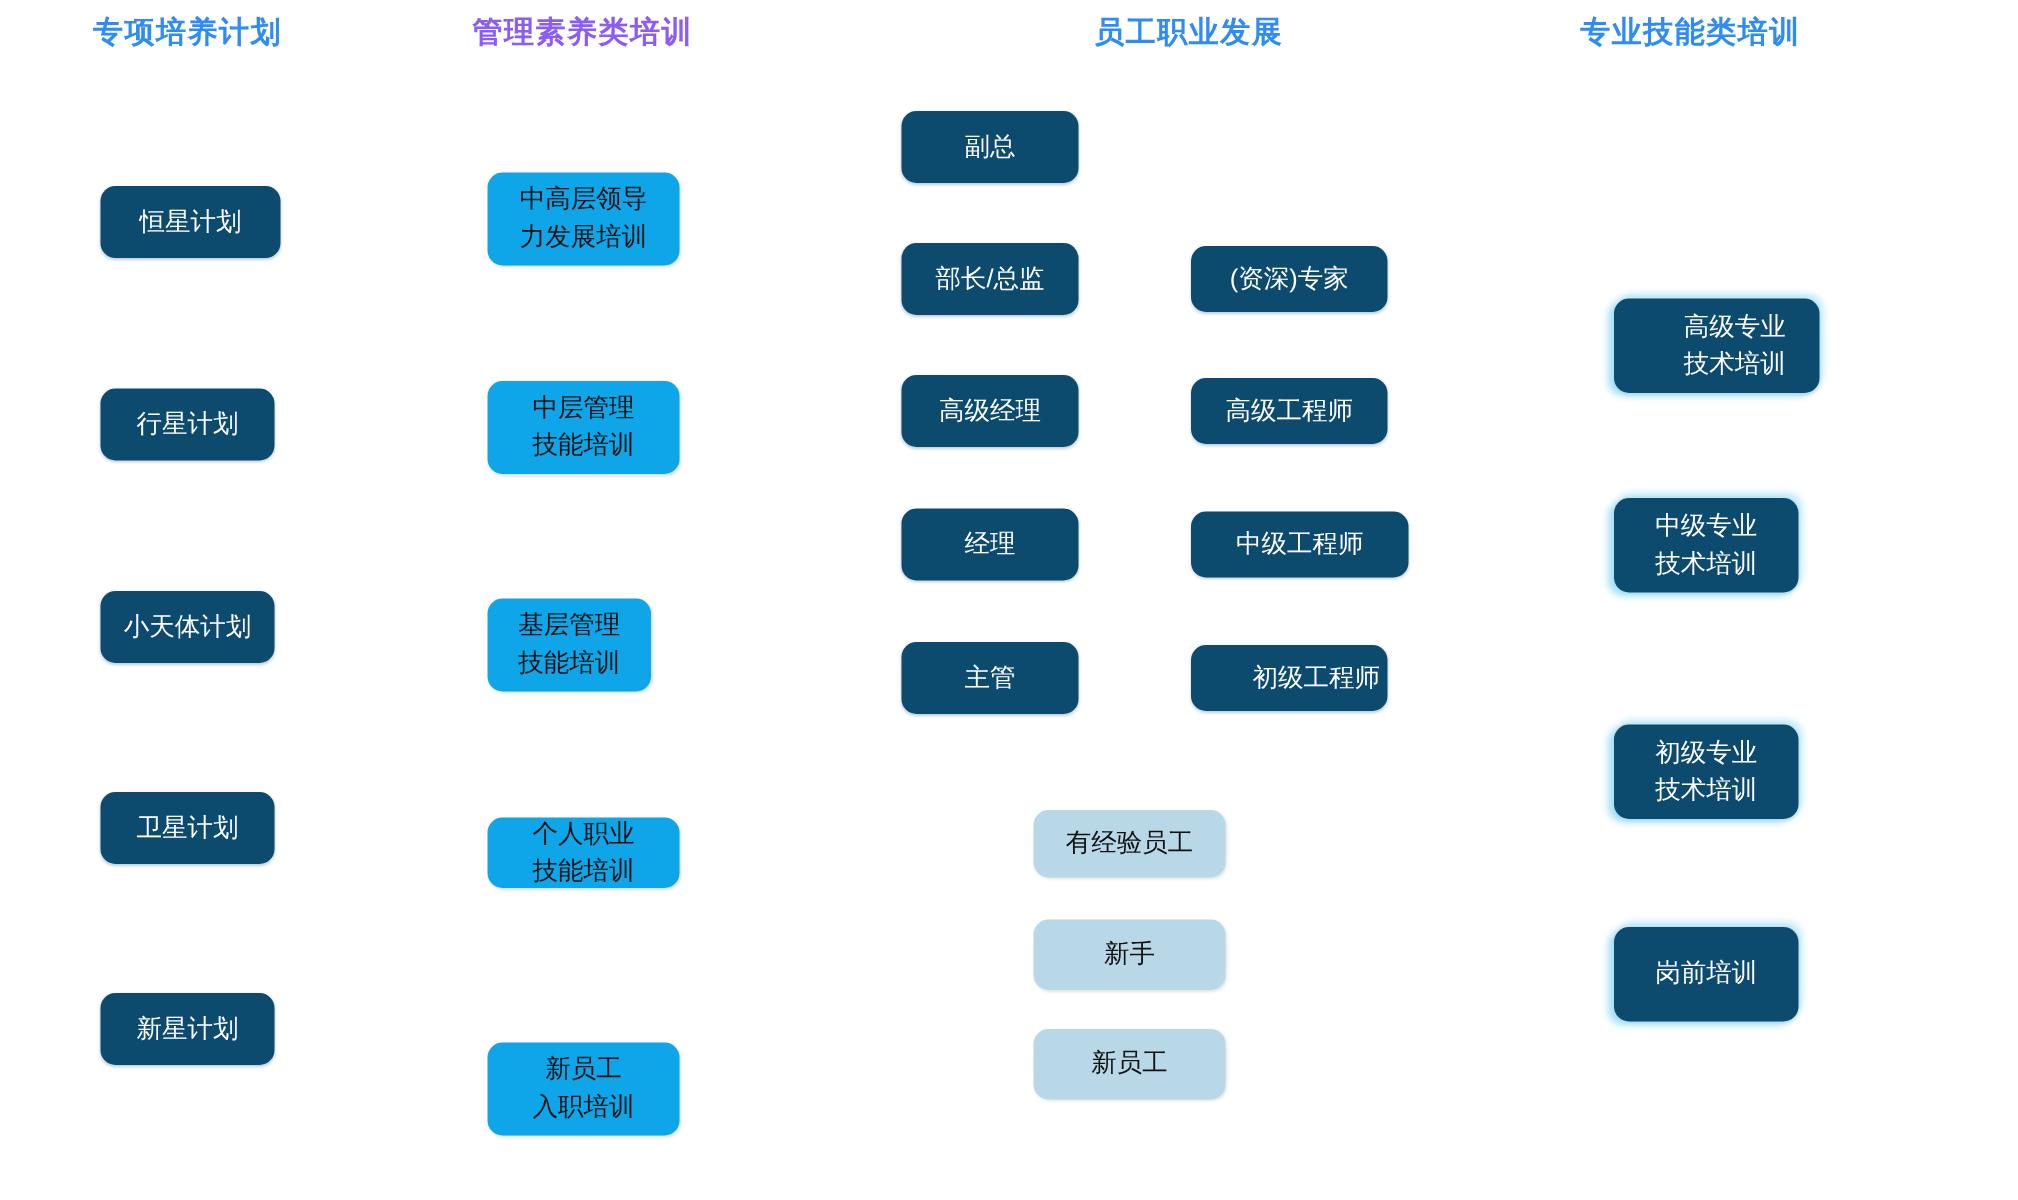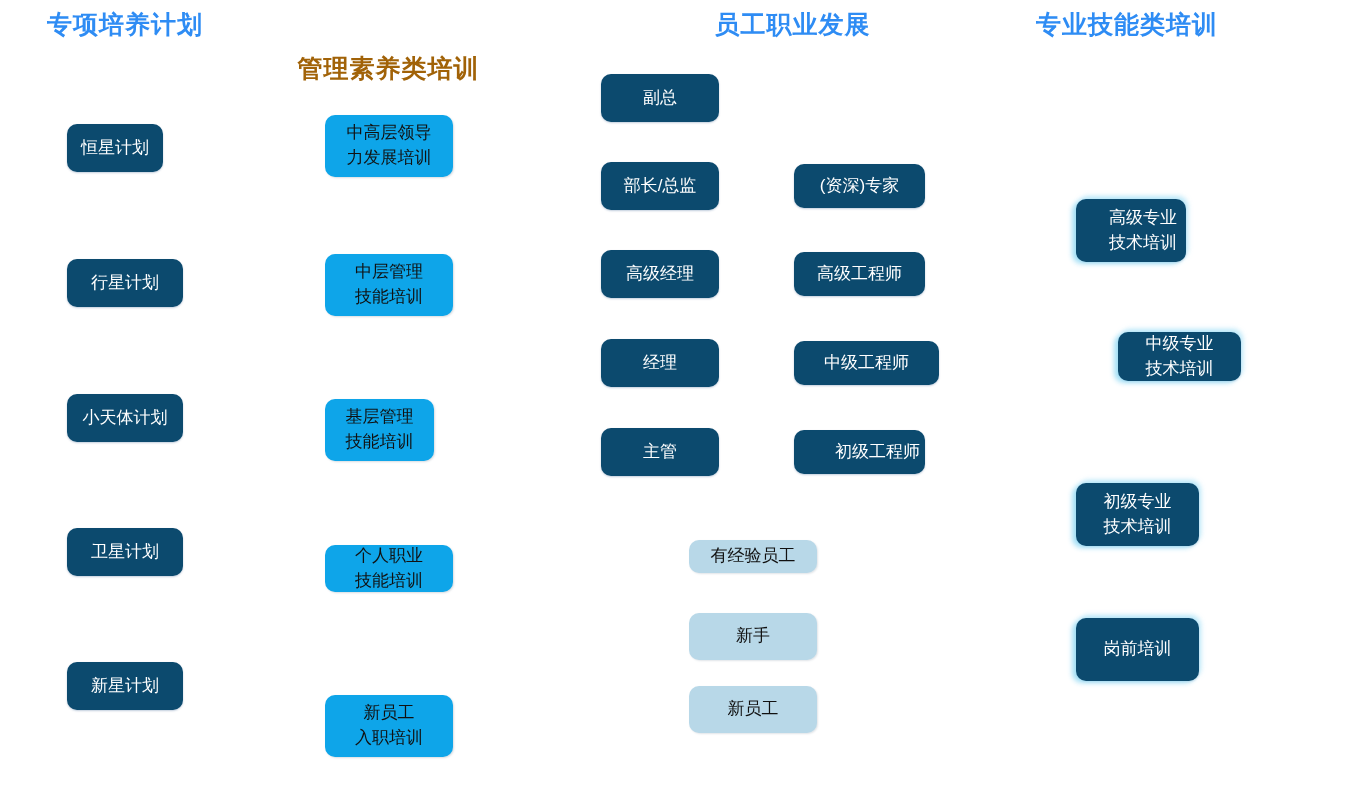--- a/index.html
+++ b/index.html
@@ -10,28 +10,28 @@
   }
   .canvas {
     position: relative;
     width: 1345px;
     height: 800px;
     background: #ffffff;
     overflow: hidden;
   }
   .col-header {
     position: absolute;
-    font-size: 25px;
+    font-size: 20px;
     font-weight: bold;
     letter-spacing: 1px;
     text-align: center;
     white-space: nowrap;
   }
   .col-header.blue { color: #2e8cf4; }
-  .col-header.dark { color: #a16207; margin-top: 44px; }
+  .col-header.dark { color: #8b5cf6; }
   .box {
     position: absolute;
     display: flex;
     align-items: center;
     justify-content: center;
     text-align: center;
     border-radius: 10px;
     font-size: 17px;
     line-height: 1.45;
     white-space: pre-line;
@@ -61,21 +61,21 @@
 </head>
 <body>
 
 <div class="canvas">
 
   <div class="col-header blue" style="left:45px; top:8px; width:160px;">专项培养计划</div>
   <div class="col-header dark" style="left:296px; top:8px; width:185px;">管理素养类培训</div>
   <div class="col-header blue" style="left:710px; top:8px; width:165px;">员工职业发展</div>
   <div class="col-header blue" style="left:1034px; top:8px; width:186px;">专业技能类培训</div>
 
-  <div class="box blue" style="left:67px; top:124px; width:96px; height:48px;">恒星计划</div>
+  <div class="box blue" style="left:67px; top:124px; width:120px; height:48px;">恒星计划</div>
   <div class="box blue" style="left:67px; top:259px; width:116px; height:48px;">行星计划</div>
   <div class="box blue" style="left:67px; top:394px; width:116px; height:48px;">小天体计划</div>
   <div class="box blue" style="left:67px; top:528px; width:116px; height:48px;">卫星计划</div>
   <div class="box blue" style="left:67px; top:662px; width:116px; height:48px;">新星计划</div>
 
   <div class="box gray" style="left:325px; top:115px; width:128px; height:62px;">中高层领导
 力发展培训</div>
   <div class="box gray" style="left:325px; top:254px; width:128px; height:62px;">中层管理
 技能培训</div>
   <div class="box gray" style="left:325px; top:399px; width:109px; height:62px;">基层管理
@@ -89,25 +89,25 @@
   <div class="box blue" style="left:601px; top:162px; width:118px; height:48px;">部长/总监</div>
   <div class="box blue" style="left:601px; top:250px; width:118px; height:48px;">高级经理</div>
   <div class="box blue" style="left:601px; top:339px; width:118px; height:48px;">经理</div>
   <div class="box blue" style="left:601px; top:428px; width:118px; height:48px;">主管</div>
 
   <div class="box blue" style="left:794px; top:164px; width:131px; height:44px;">(资深)专家</div>
   <div class="box blue" style="left:794px; top:252px; width:131px; height:44px;">高级工程师</div>
   <div class="box blue" style="left:794px; top:341px; width:145px; height:44px;">中级工程师</div>
   <div class="box blue" style="left:794px; top:430px; width:131px; height:44px;padding-left:36px;">初级工程师</div>
 
-  <div class="box lightblue" style="left:689px; top:540px; width:128px; height:33px;">有经验员工</div>
+  <div class="box lightblue" style="left:689px; top:540px; width:128px; height:45px;">有经验员工</div>
   <div class="box lightblue" style="left:689px; top:613px; width:128px; height:47px;text-align:right;">新手</div>
   <div class="box lightblue" style="left:689px; top:686px; width:128px; height:47px;">新员工</div>
 
-  <div class="box blue glow" style="left:1076px; top:199px; width:110px; height:63px;padding-left:24px;">高级专业
+  <div class="box blue glow" style="left:1076px; top:199px; width:137px; height:63px;padding-left:24px;">高级专业
 技术培训</div>
-  <div class="box blue glow" style="left:1076px; top:332px; width:123px; height:49px;margin-left:42px;">中级专业
+  <div class="box blue glow" style="left:1076px; top:332px; width:123px; height:63px;">中级专业
 技术培训</div>
   <div class="box blue glow" style="left:1076px; top:483px; width:123px; height:63px;">初级专业
 技术培训</div>
   <div class="box blue glow" style="left:1076px; top:618px; width:123px; height:63px;">岗前培训</div>
 
 </div>
 
 </body></html>

